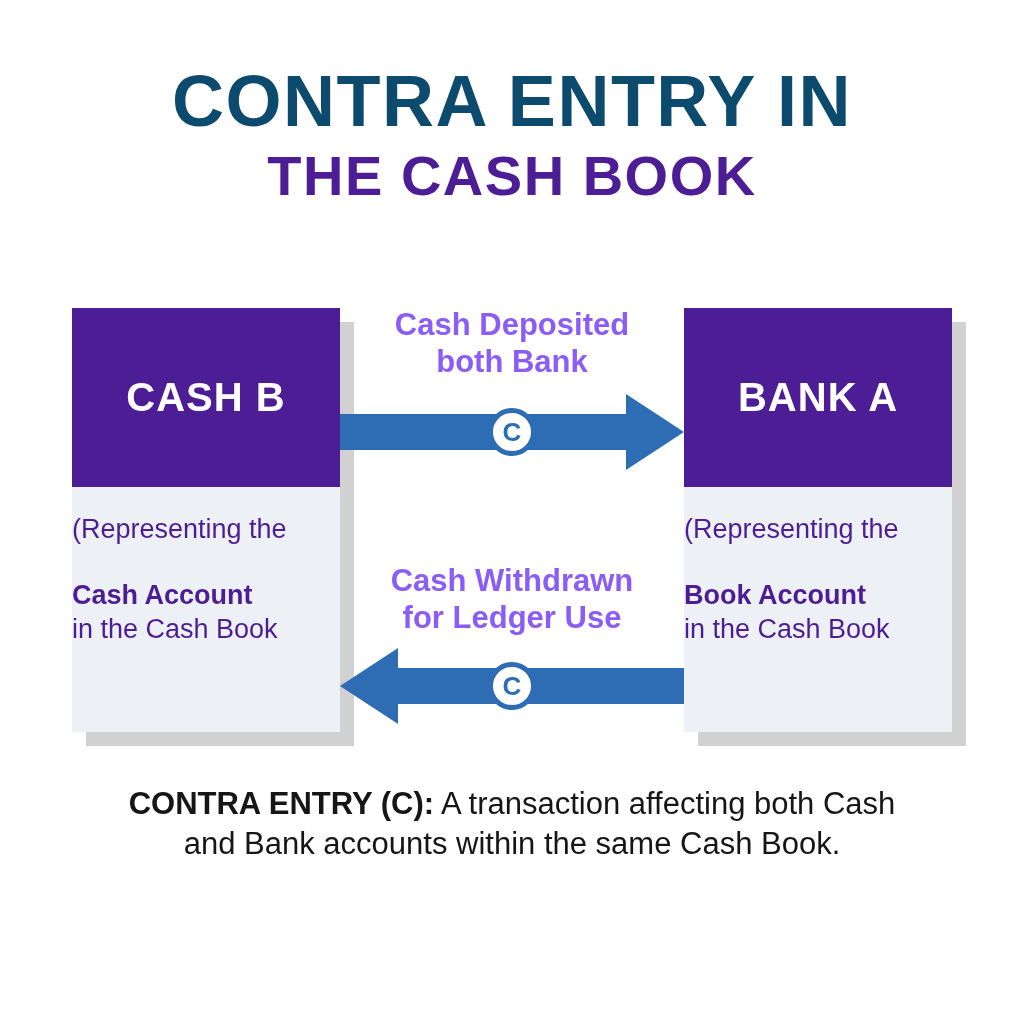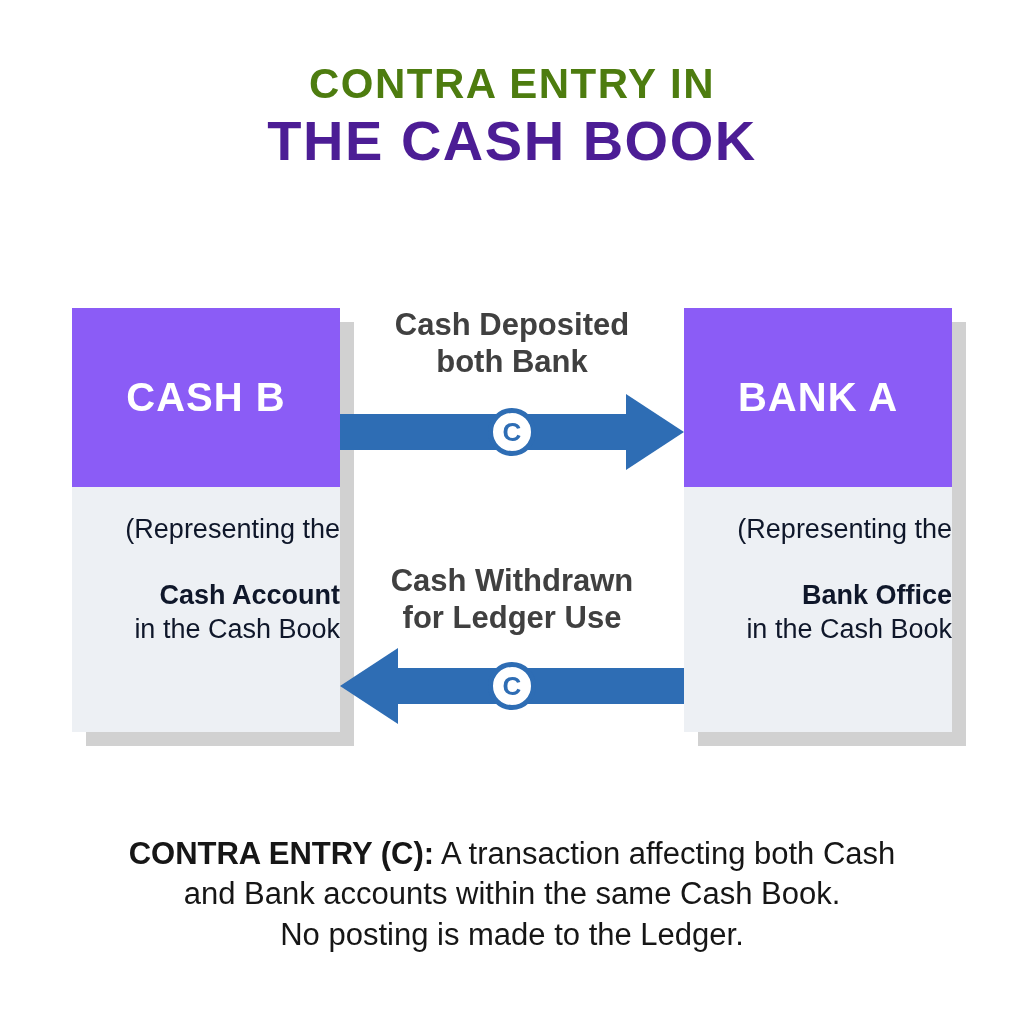--- a/index.html
+++ b/index.html
@@ -7,35 +7,35 @@
     width:1024px;height:1024px;background:#ffffff;
     font-family:"Liberation Sans", sans-serif;
     position:relative;overflow:hidden;
     color:#1a1a1a;
   }
   .canvas{position:absolute;inset:0;width:1024px;height:1024px;}
 
   
   .title{position:absolute;top:60px;left:0;width:1024px;text-align:center;
          font-weight:800;line-height:1.16;letter-spacing:1.5px;}
-  .title .l1{display:block;font-size:42px;color:#4d7c0f;}
+  .title .l1{display:block;font-size:72px;color:#0c4a6e;}
   .title .l2{display:block;font-size:56px;color:#4c1d95;}
 
   
   .box{position:absolute;width:268px;height:424px;}
   .box .shadow{position:absolute;left:14px;top:14px;width:268px;height:424px;
                background:#c6c6c6;opacity:.8;}
   .box .card{position:absolute;left:0;top:0;width:268px;height:424px;
              background:#edf0f4;display:flex;flex-direction:column;}
-  .box .head{height:179px;background:#8b5cf6;display:flex;align-items:center;
+  .box .head{height:179px;background:#4c1d95;display:flex;align-items:center;
              justify-content:center;color:#ffffff;font-weight:800;
              font-size:40px;letter-spacing:1px;}
-  .box .bodytext{flex:1;display:flex;flex-direction:column;align-items:flex-end;
+  .box .bodytext{flex:1;display:flex;flex-direction:column;align-items:flex-start;
                  justify-content:flex-start;padding-top:26px;font-size:27px;
-                 color:#0f172a;line-height:1.25;text-align:center;padding-left:25px;}
+                 color:#4c1d95;line-height:1.25;text-align:center;}
   .box .bold{font-weight:800;margin-top:32px;}
   .box-cash{left:72px;top:308px;}
   .box-bank{left:684px;top:308px;border-radius:26px;}
 
   
   .arrow{position:absolute;left:340px;width:344px;height:76px;}
   .arrow .shaft{position:absolute;top:20px;height:36px;background:#2e6db4;}
   .arrow.right .shaft{left:0;width:290px;}
   .arrow.right .head{position:absolute;right:0;top:0;width:0;height:0;
     border-top:38px solid transparent;border-bottom:38px solid transparent;
@@ -46,26 +46,26 @@
     border-right:58px solid #2e6db4;}
   .badge{position:absolute;left:148px;top:14px;width:48px;height:48px;
          border-radius:50%;background:#ffffff;border:5px solid #2e6db4;
          box-sizing:border-box;display:flex;align-items:center;justify-content:center;
          font-weight:800;font-size:26px;color:#2e6db4;}
   .arrow-deposit{top:394px;}
   .arrow-withdraw{top:648px;}
 
   
   .arrow-label{position:absolute;left:0;width:1024px;text-align:center;
-               font-size:31px;font-weight:600;color:#404040;line-height:1.2;}
+               font-size:31px;font-weight:600;color:#8b5cf6;line-height:1.2;}
   .label-deposit{top:306px;}
   .label-withdraw{top:562px;}
 
   
-  .footer{position:absolute;top:834px;left:0;width:1024px;text-align:center;
+  .footer{position:absolute;top:784px;left:0;width:1024px;text-align:center;
           font-size:31px;color:#161616;line-height:1.3;font-weight:500;}
   .footer .lead{font-weight:800;}
 </style>
 </head>
 <body>
 
 <div class="canvas">
 
   <div class="title">
     <span class="l1">CONTRA ENTRY IN</span>
@@ -83,21 +83,21 @@
       </div>
     </div>
   </div>
 
   <div class="box box-bank">
     <div class="shadow"></div>
     <div class="card">
       <div class="head">BANK A</div>
       <div class="bodytext">
         <span>(Representing the</span>
-        <span class="bold">Bank Office</span>
+        <span class="bold">Book Account</span>
         <span>in the Cash Book</span>
       </div>
     </div>
   </div>
 
   <div class="arrow-label label-deposit">
     <div>Cash Deposited</div>
     <div>both Bank</div>
   </div>
 
@@ -116,16 +116,15 @@
     <div class="shaft"></div>
     <div class="head"></div>
     <div class="badge">C</div>
   </div>
 
   <div class="footer">
     <div>
       <span class="lead">CONTRA ENTRY (C):</span><span> A transaction affecting both Cash</span>
     </div>
     <div>and Bank accounts within the same Cash Book.</div>
-    <div>No posting is made to the Ledger.</div>
   </div>
 
 </div>
 
 </body></html>

